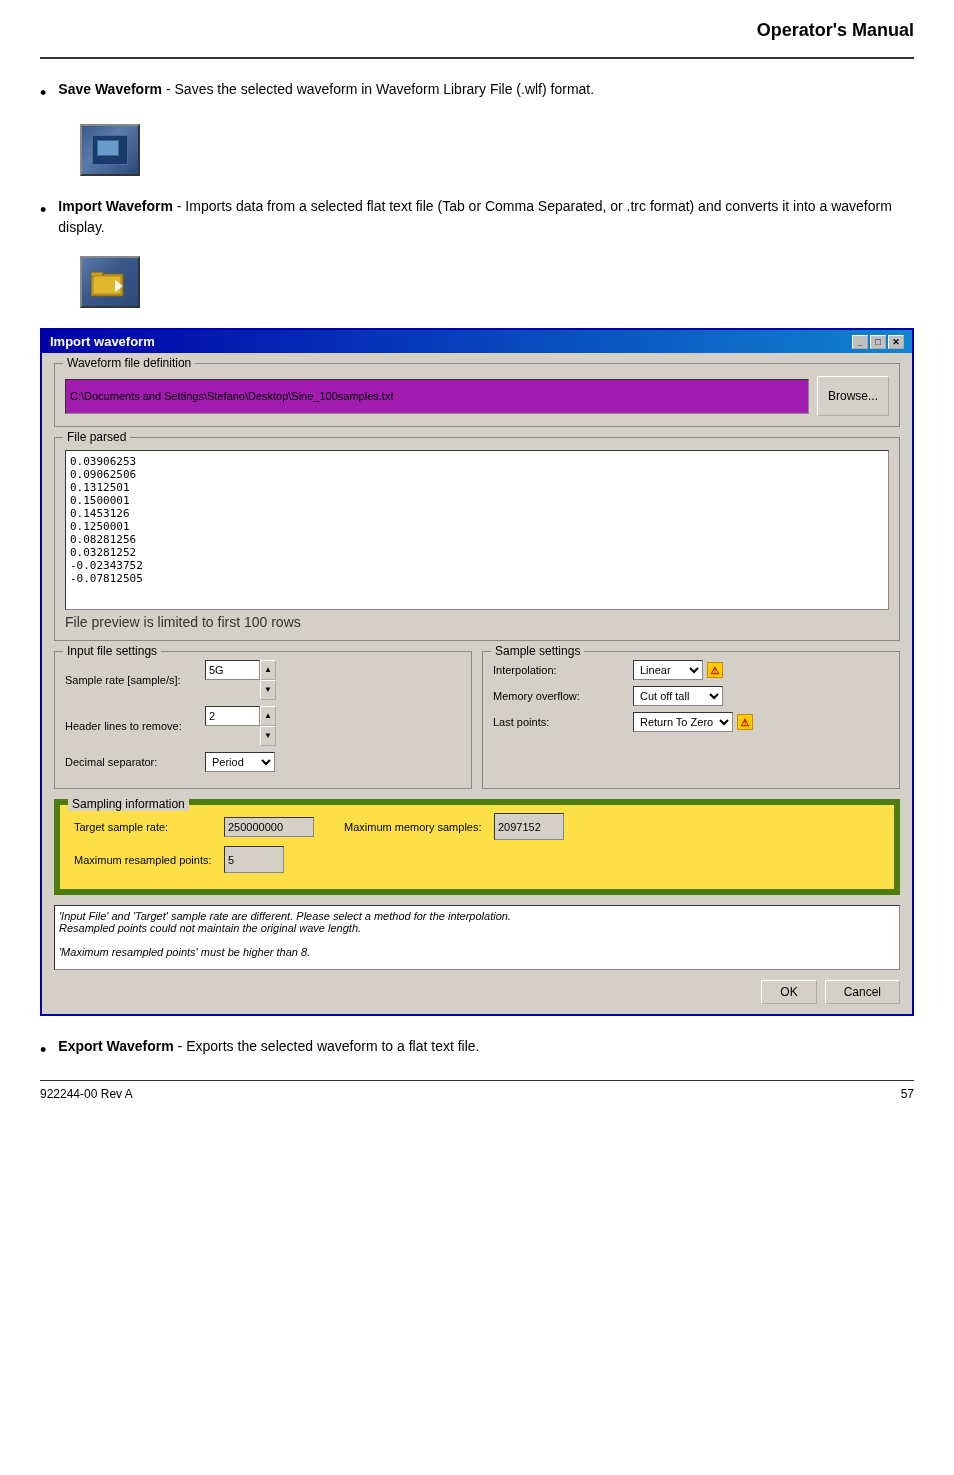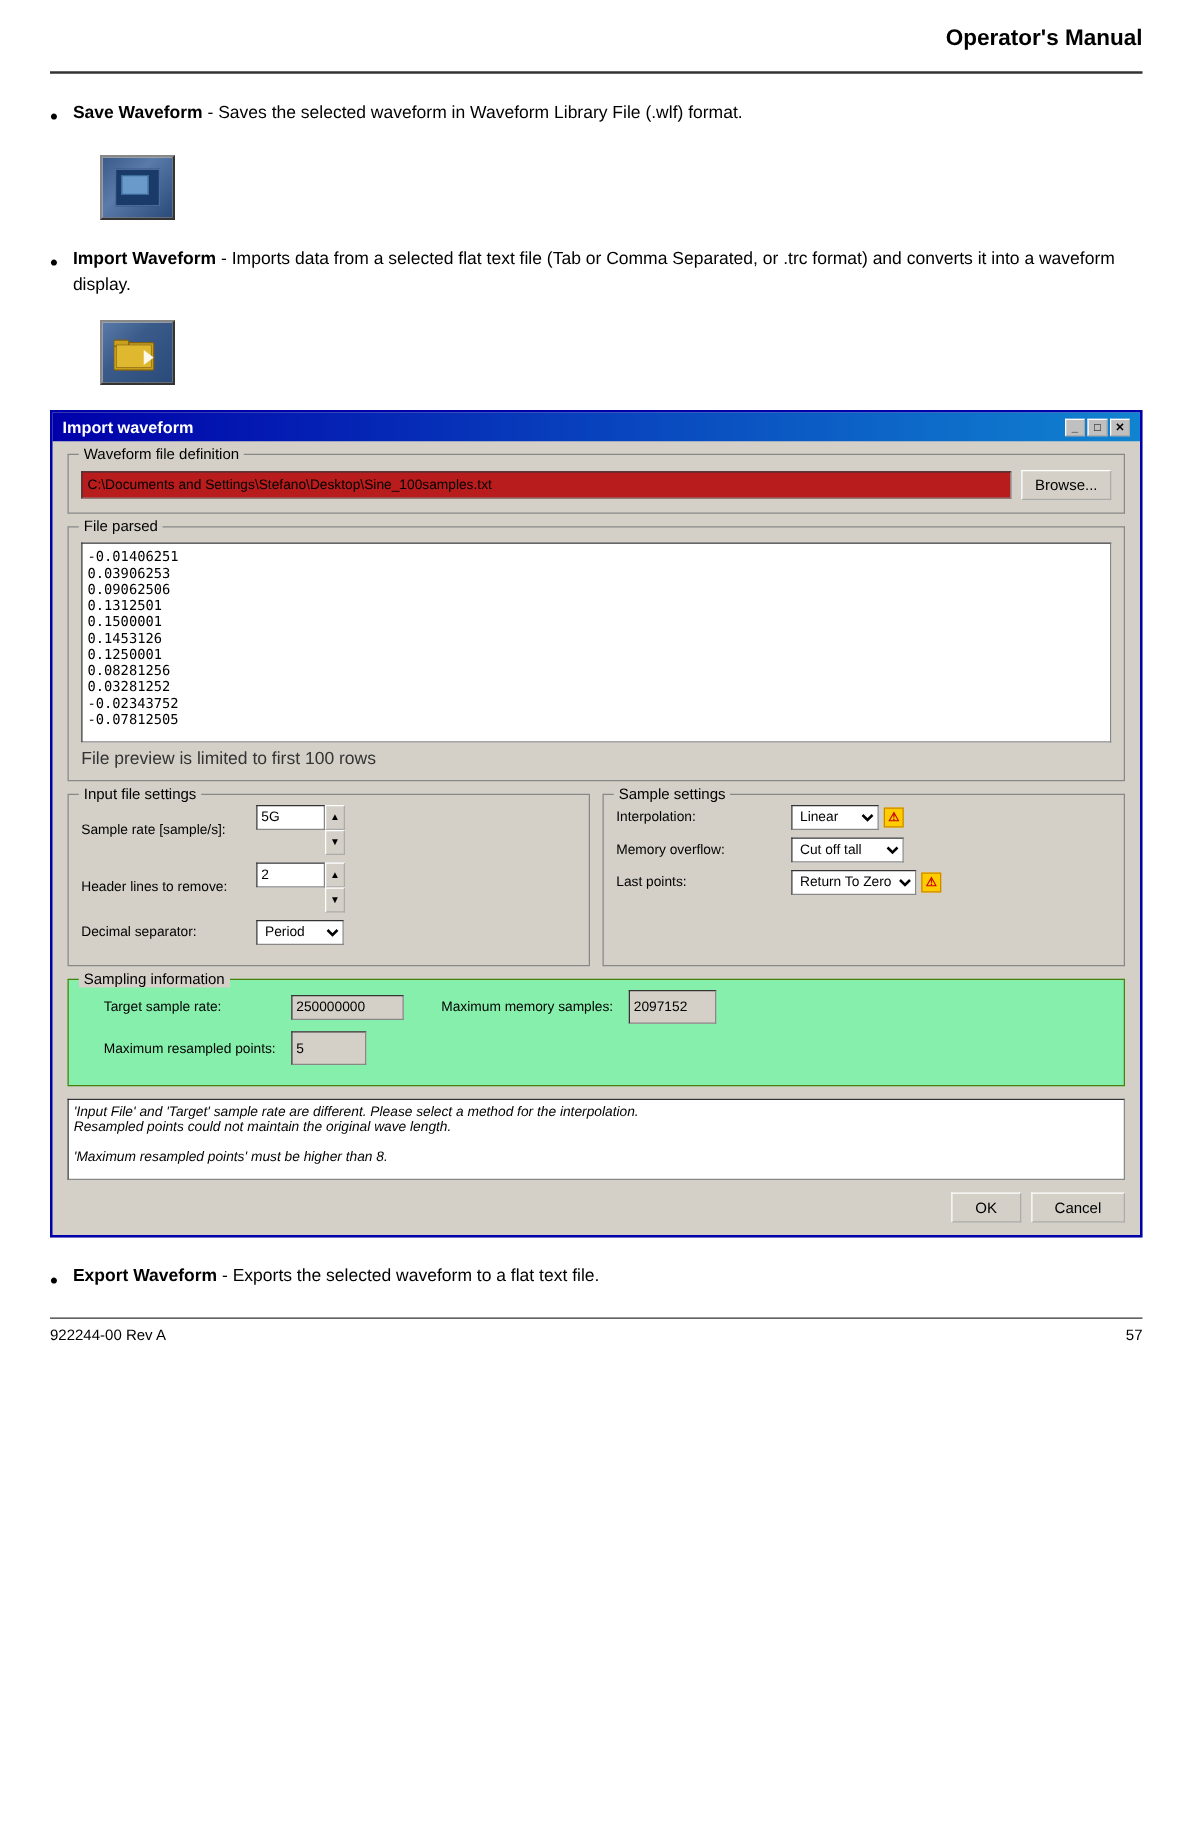--- a/index.html
+++ b/index.html
@@ -145,30 +145,30 @@
     
     .filepath-row {
       display: flex;
       align-items: center;
       gap: 8px;
       margin-top: 4px;
     }
 
     .filepath-input {
       flex: 1;
-      height: 22px;
-      border: 1px inset #888;
-      background: #b91c1c;
+      height: 35px;
+      border: 1px inset #888;
+      background: #a21caf;
       padding: 2px 4px;
       font-size: 11px;
     }
 
     .browse-btn {
       padding: 2px 10px;
-      height: 24px;
+      height: 40px;
       background: #d4d0c8;
       border: 1px outset #fff;
       font-size: 12px;
       cursor: pointer;
     }
 
     
     .file-parsed-textarea {
       width: 100%;
       height: 160px;
@@ -273,24 +273,24 @@
       align-items: center;
       justify-content: center;
       font-size: 10px;
       font-weight: bold;
       color: #cc0000;
       margin-left: 4px;
     }
 
     
     .sampling-info {
-      border: 1px solid #4d7c0f;
-      padding: 8px 10px 10px 28px;
-      position: relative;
-      background: #86efac;
+      border: 6px solid #4d7c0f;
+      padding: 8px 10px 10px 14px;
+      position: relative;
+      background: #fde047;
       margin-bottom: 10px;
     }
 
     .sampling-info-legend {
       position: absolute;
       top: -8px;
       left: 8px;
       background: #d4d0c8;
       padding: 0 4px;
       font-size: 12px;
@@ -434,21 +434,20 @@
         <span class="field-group-legend">Waveform file definition</span>
         <div class="filepath-row">
           <input type="text" class="filepath-input" value="C:\Documents and Settings\Stefano\Desktop\Sine_100samples.txt" style="">
           <button class="browse-btn">Browse...</button>
         </div>
       </div>
 
       <div class="field-group">
         <span class="field-group-legend">File parsed</span>
         <div class="file-parsed-textarea">
-          <div>-0.01406251</div>
           <div>0.03906253</div>
           <div>0.09062506</div>
           <div>0.1312501</div>
           <div>0.1500001</div>
           <div>0.1453126</div>
           <div>0.1250001</div>
           <div>0.08281256</div>
           <div>0.03281252</div>
           <div>-0.02343752</div>
           <div>-0.07812505</div>

